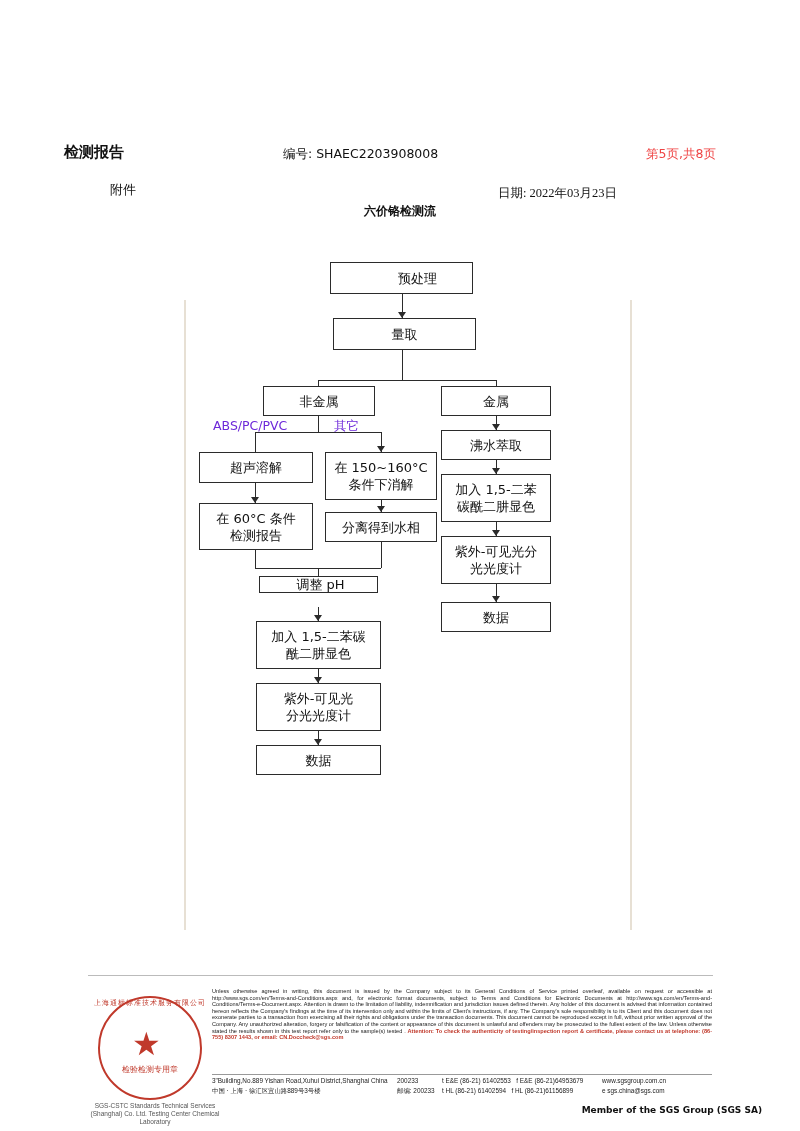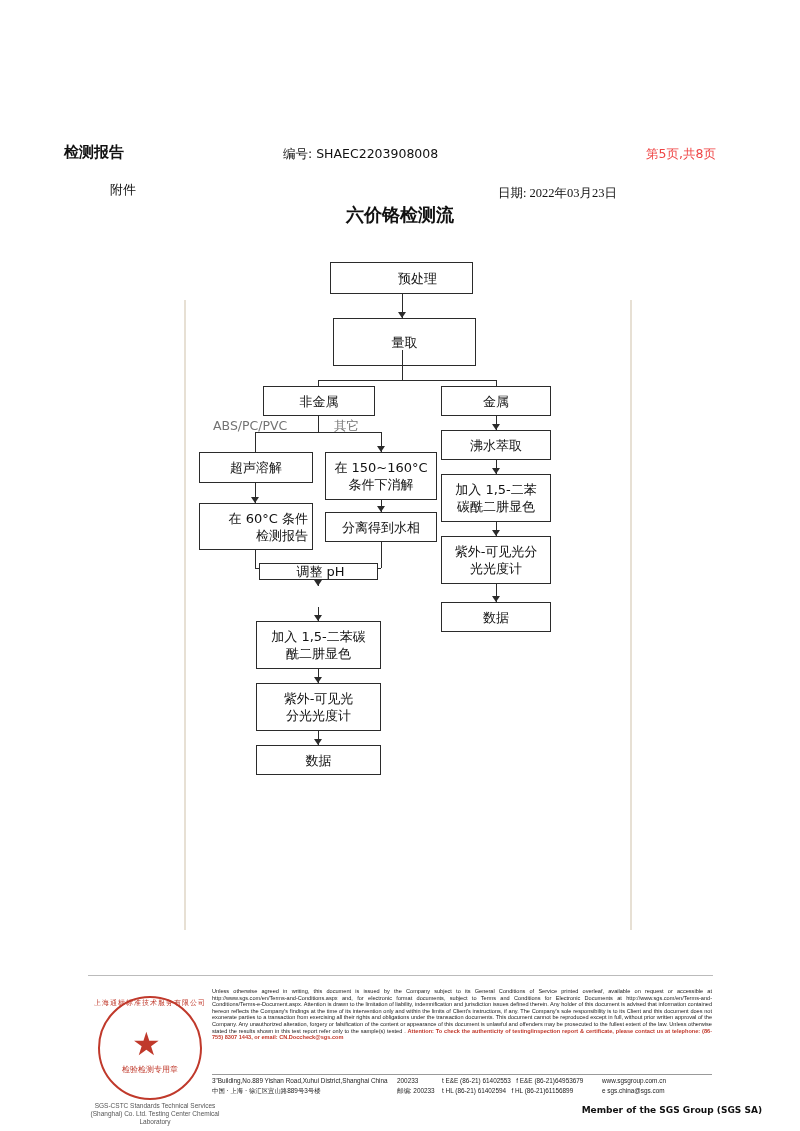--- a/index.html
+++ b/index.html
@@ -60,21 +60,21 @@
     margin-top:39px;
   }
   .meta-page{
     position:absolute;left:646px;top:146px;
     font-size:12.5px;color:#ef4444;
     font-family:"DejaVu Sans", sans-serif;
   }
   .flow-title{
     position:absolute;left:0;top:203px;width:800px;
     text-align:center;
-    font-size:18px;color:#111;font-weight:bold;
+    font-size:12px;color:#111;font-weight:bold;
     font-family:"DejaVu Sans", sans-serif;
   }
 
   
   .side-bar{
     position:absolute;top:300px;width:2px;height:630px;
     background:#e7e0d4;
   }
   .side-left{left:184px;}
   .side-right{right:168px;}
@@ -90,21 +90,21 @@
     box-sizing:border-box;
     display:flex;align-items:center;justify-content:center;
     text-align:center;
     font-size:13px;color:#111;
     font-family:"DejaVu Sans", sans-serif;
     line-height:17px;
     padding:2px 4px;
   }
   .lbl{
     position:absolute;
-    font-size:12.5px;color:#737373;
+    font-size:12.5px;color:#6d28d9;
     font-family:"DejaVu Sans", sans-serif;
     white-space:nowrap;
   }
   .vline{position:absolute;width:1px;background:#2b2b2b;}
   .hline{position:absolute;height:1px;background:#2b2b2b;}
   .arrow-down{
     position:absolute;width:0;height:0;
     border-left:4px solid transparent;
     border-right:4px solid transparent;
     border-top:6px solid #2b2b2b;
@@ -178,21 +178,21 @@
 
   <div class="side-bar side-left"></div>
   <div class="side-bar side-right"></div>
 
   <div class="flow">
 
     <div class="node" style="left:330px;top:22px;width:143px;height:32px;padding-left:36px;">预处理</div>
     <div class="vline" style="left:402px;top:54px;height:24px;"></div>
     <div class="arrow-down" style="left:398px;top:72px;"></div>
 
-    <div class="node" style="left:333px;top:78px;width:143px;height:48px;">量取</div>
+    <div class="node" style="left:333px;top:78px;width:143px;height:32px;">量取</div>
 
     <div class="vline" style="left:402px;top:110px;height:30px;"></div>
     <div class="hline" style="left:318px;top:140px;width:178px;"></div>
     <div class="vline" style="left:318px;top:140px;height:18px;"></div>
     <div class="arrow-down" style="left:314px;top:152px;"></div>
     <div class="vline" style="left:496px;top:140px;height:18px;"></div>
     <div class="arrow-down" style="left:492px;top:152px;"></div>
 
     <div class="node" style="left:263px;top:146px;width:112px;height:30px;">非金属</div>
     <div class="node" style="left:441px;top:146px;width:110px;height:30px;">金属</div>
@@ -211,34 +211,34 @@
     <div class="vline" style="left:255px;top:243px;height:20px;"></div>
     <div class="arrow-down" style="left:251px;top:257px;"></div>
 
     <div class="node" style="left:325px;top:212px;width:112px;height:48px;flex-direction:column;">
       <span>在 150~160°C</span>
       <span>条件下消解</span>
     </div>
     <div class="vline" style="left:381px;top:260px;height:12px;"></div>
     <div class="arrow-down" style="left:377px;top:266px;"></div>
 
-    <div class="node" style="left:199px;top:263px;width:114px;height:47px;flex-direction:column;align-items:flex-end;">
+    <div class="node" style="left:199px;top:263px;width:114px;height:47px;flex-direction:column;">
       <span>在 60°C 条件</span>
       <span>检测报告</span>
     </div>
 
     <div class="node" style="left:325px;top:272px;width:112px;height:30px;">分离得到水相</div>
 
     <div class="vline" style="left:255px;top:310px;height:18px;"></div>
     <div class="hline" style="left:255px;top:328px;width:126px;"></div>
     <div class="vline" style="left:381px;top:302px;height:26px;"></div>
     <div class="vline" style="left:318px;top:328px;height:18px;"></div>
     <div class="arrow-down" style="left:314px;top:340px;"></div>
 
-    <div class="node" style="left:259px;top:323px;width:119px;height:17px;padding-left:8px;">调整 pH</div>
+    <div class="node" style="left:259px;top:336px;width:119px;height:17px;padding-left:8px;">调整 pH</div>
     <div class="vline" style="left:318px;top:367px;height:14px;"></div>
     <div class="arrow-down" style="left:314px;top:375px;"></div>
 
     <div class="node" style="left:256px;top:381px;width:125px;height:48px;flex-direction:column;">
       <span>加入 1,5-二苯碳</span>
       <span>酰二肼显色</span>
     </div>
     <div class="vline" style="left:318px;top:429px;height:14px;"></div>
     <div class="arrow-down" style="left:314px;top:437px;"></div>
 

